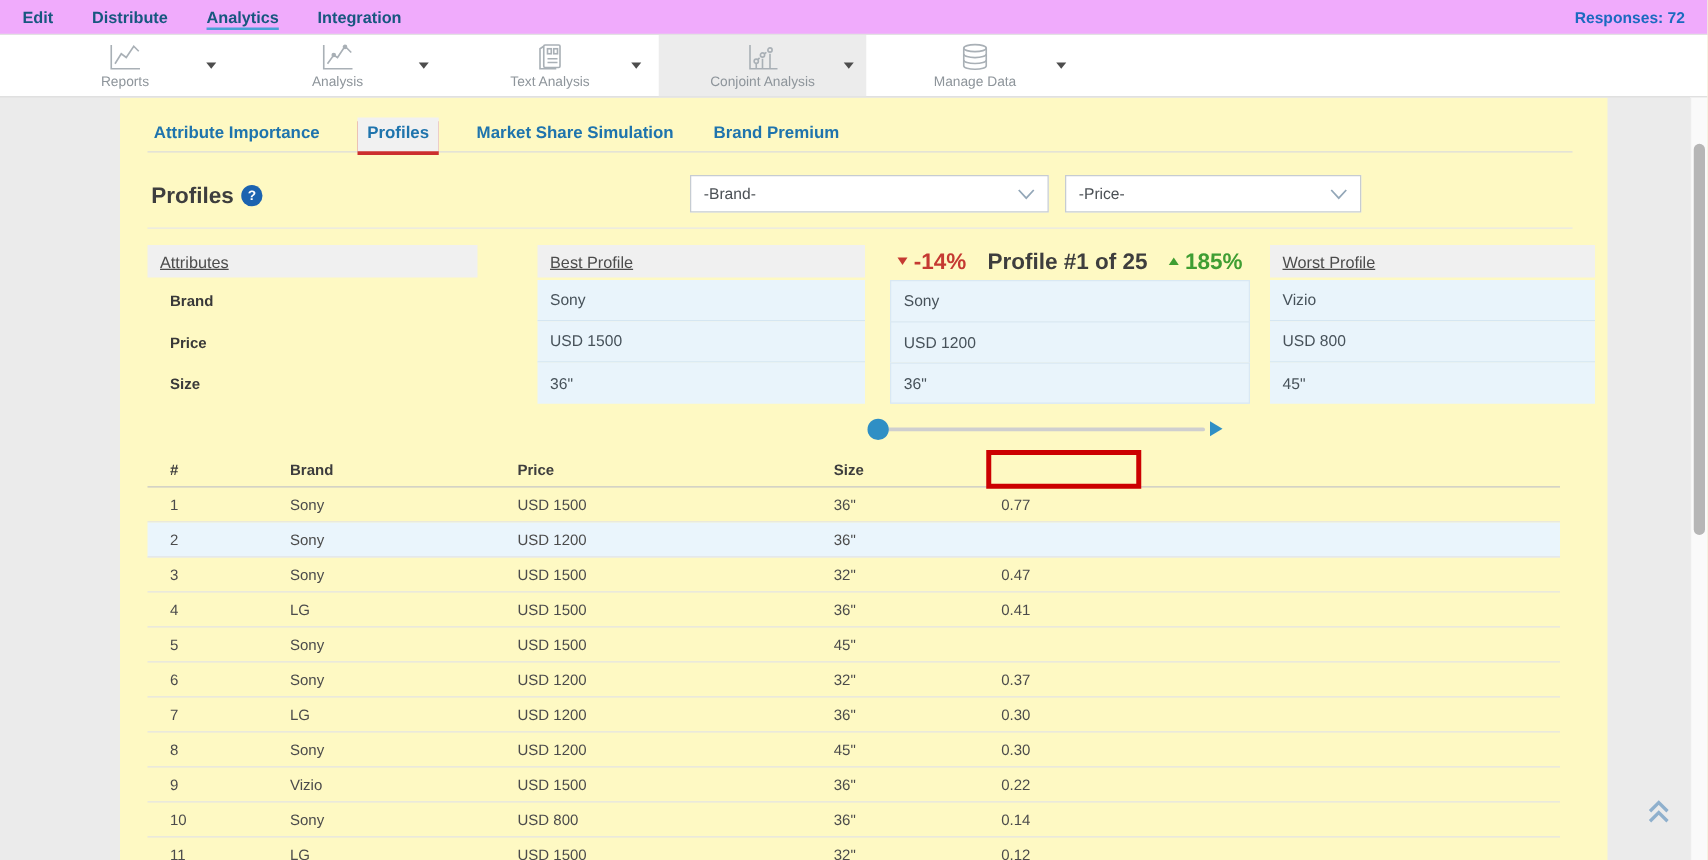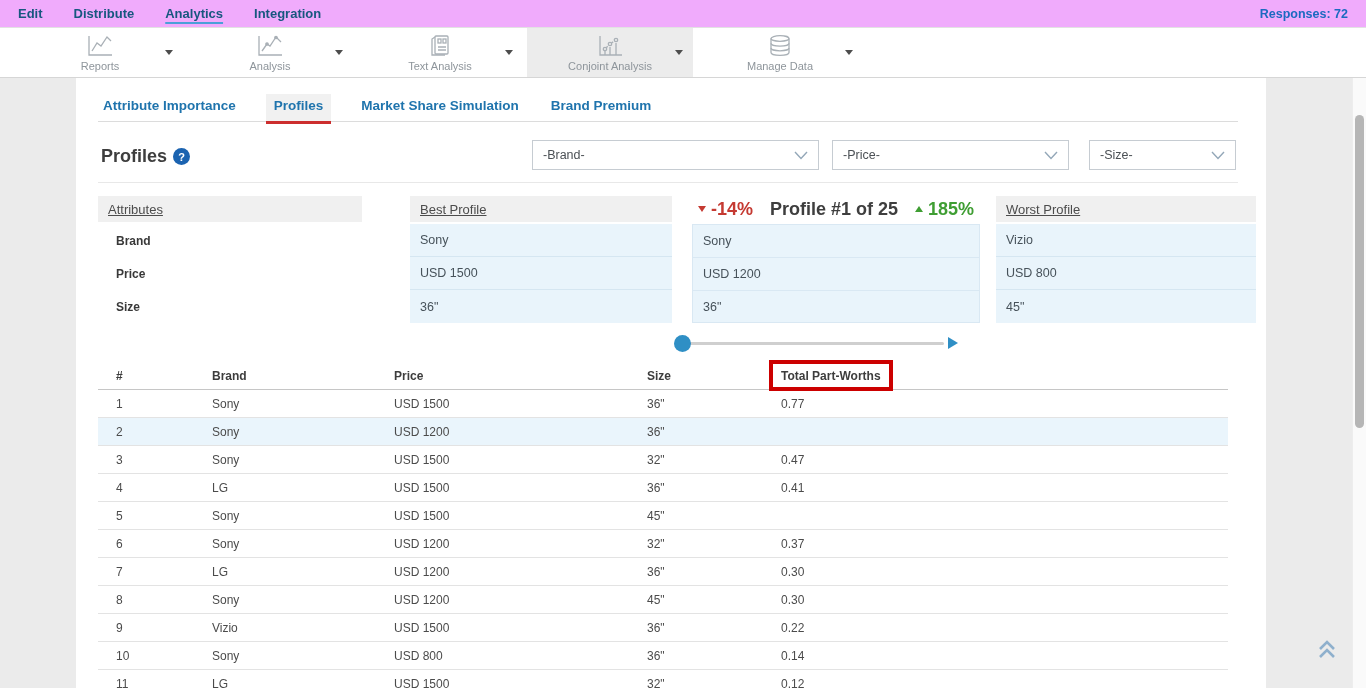--- a/index.html
+++ b/index.html
@@ -15,21 +15,21 @@
   
   .toolbar{position:absolute;top:28px;left:0;width:100%;height:50px;background:#fff;border-bottom:1px solid #d6d6d6;z-index:5;}
   .tb-group{position:absolute;top:0;height:49px;width:166px;}
   .tb-group.selected{background:#ececec;}
   .tb-btn{position:absolute;inset:0;display:flex;flex-direction:column;align-items:center;justify-content:center;cursor:pointer;padding-top:1px;}
   .tb-icon{display:block;}
   .tb-label{font-size:11px;color:#8e959b;margin-top:1px;white-space:nowrap;}
   .tb-caret{position:absolute;right:10px;top:22px;width:0;height:0;border-left:4px solid transparent;border-right:4px solid transparent;border-top:5px solid #4d4d4d;cursor:pointer;}
 
   
-  .card{position:absolute;top:78px;left:76px;width:1190px;height:610px;background:#ffffff;}
+  .card{position:absolute;top:78px;left:96px;width:1190px;height:610px;background:#fef9c3;}
 
   .tabbar{position:absolute;top:16px;left:22px;right:28px;height:28px;border-bottom:1px solid #dcdcdc;display:flex;gap:28px;padding-left:3px;}
   .tab{font-size:13.5px;font-weight:600;color:#1f74ad;cursor:pointer;padding:4px 2px 0;}
   .tab.active{background:#f1f1f1;padding:4px 8px 0;box-shadow:0 3px 0 #cc2e2e;}
 
   .page-title{position:absolute;top:68px;left:25px;font-size:18px;font-weight:700;color:#3e3e3e;}
   .help-icon{position:absolute;top:70px;left:97px;width:17px;height:17px;border-radius:50%;background:#1b63b0;color:#fff;font-size:11px;font-weight:700;display:flex;align-items:center;justify-content:center;cursor:pointer;}
   .heading-divider{position:absolute;left:22px;right:28px;top:104px;border-top:1px solid #e8e8e8;}
 
   .select{position:absolute;top:62px;height:30px;border:1px solid #c6ccd2;display:flex;align-items:center;padding:0 10px;font-size:12.5px;color:#4b5055;cursor:pointer;background:#fff;}
@@ -177,26 +177,20 @@
     <svg class="chev" width="14" height="9" viewBox="0 0 14 9" fill="none" stroke="#93a7b8" stroke-width="1.4">
         <polyline points="1,1 7,7.5 13,1"></polyline>
       </svg>
   </div>
   <div class="select sel-price">
     <span>-Price-</span>
     <svg class="chev" width="14" height="9" viewBox="0 0 14 9" fill="none" stroke="#93a7b8" stroke-width="1.4">
         <polyline points="1,1 7,7.5 13,1"></polyline>
       </svg>
   </div>
-  <div class="select sel-size">
-    <span>-Size-</span>
-    <svg class="chev" width="14" height="9" viewBox="0 0 14 9" fill="none" stroke="#93a7b8" stroke-width="1.4">
-        <polyline points="1,1 7,7.5 13,1"></polyline>
-      </svg>
-  </div>
 
   <div class="attr-col">
     <div class="col-header">Attributes</div>
     <div class="p-cells">
       <div class="attr-row">Brand</div>
       <div class="attr-row">Price</div>
       <div class="attr-row">Size</div>
     </div>
   </div>
 
@@ -242,21 +236,20 @@
     <div class="slider-handle"></div>
     <div class="slider-arrow"></div>
   </div>
 
   <div class="ptable">
     <div class="thead">
       <span>#</span>
       <span>Brand</span>
       <span>Price</span>
       <span>Size</span>
-      <span>Total Part-Worths</span>
     </div>
     <div class="tbody">
         <div class="trow">
         <span>1</span>
         <span>Sony</span>
         <span>USD 1500</span>
         <span>36"</span>
         <span>0.77</span>
       </div>
         <div class="trow highlight">

